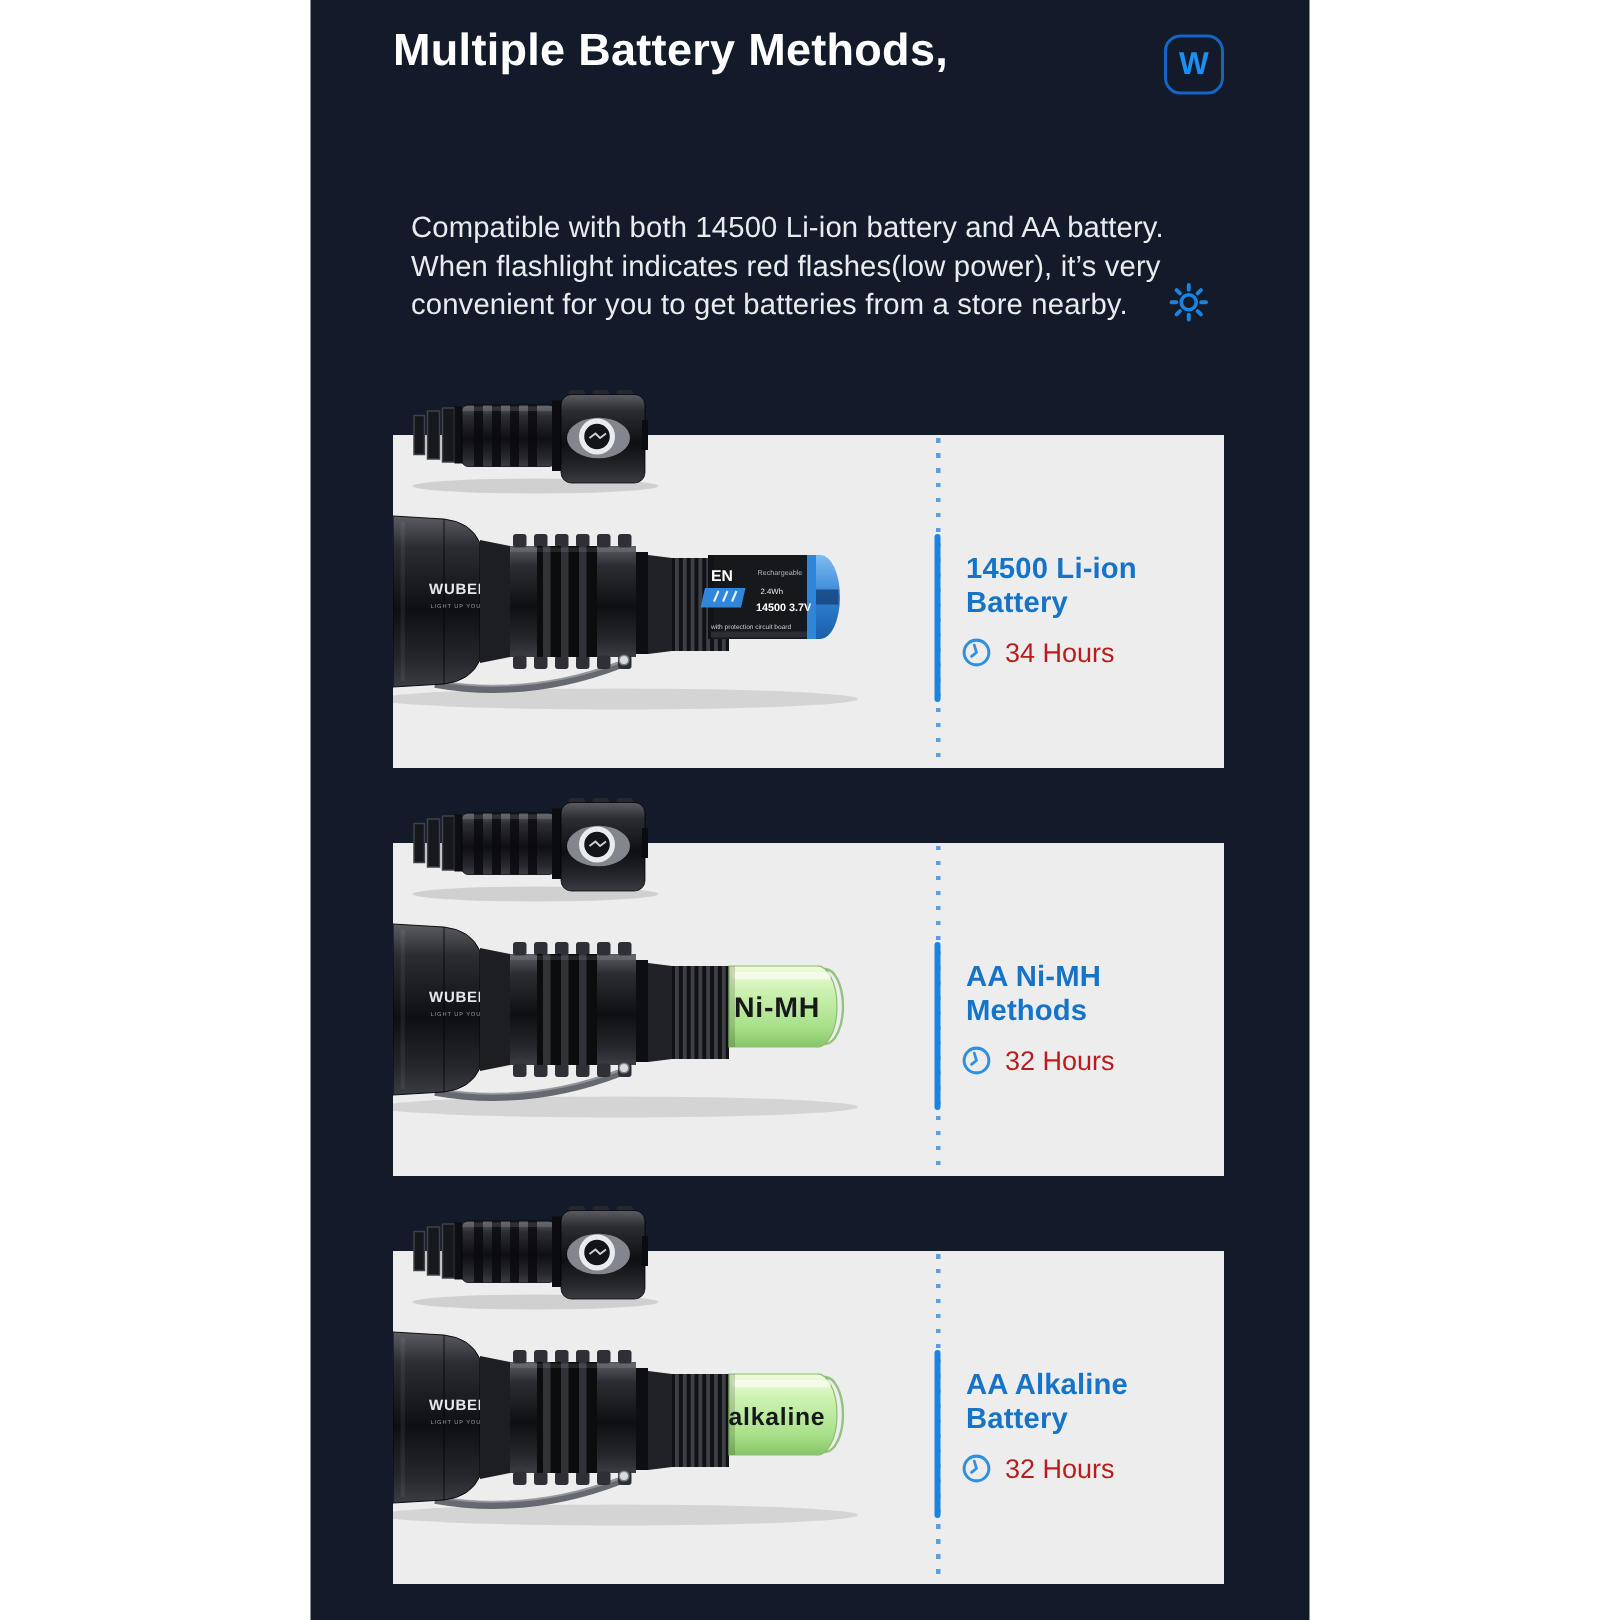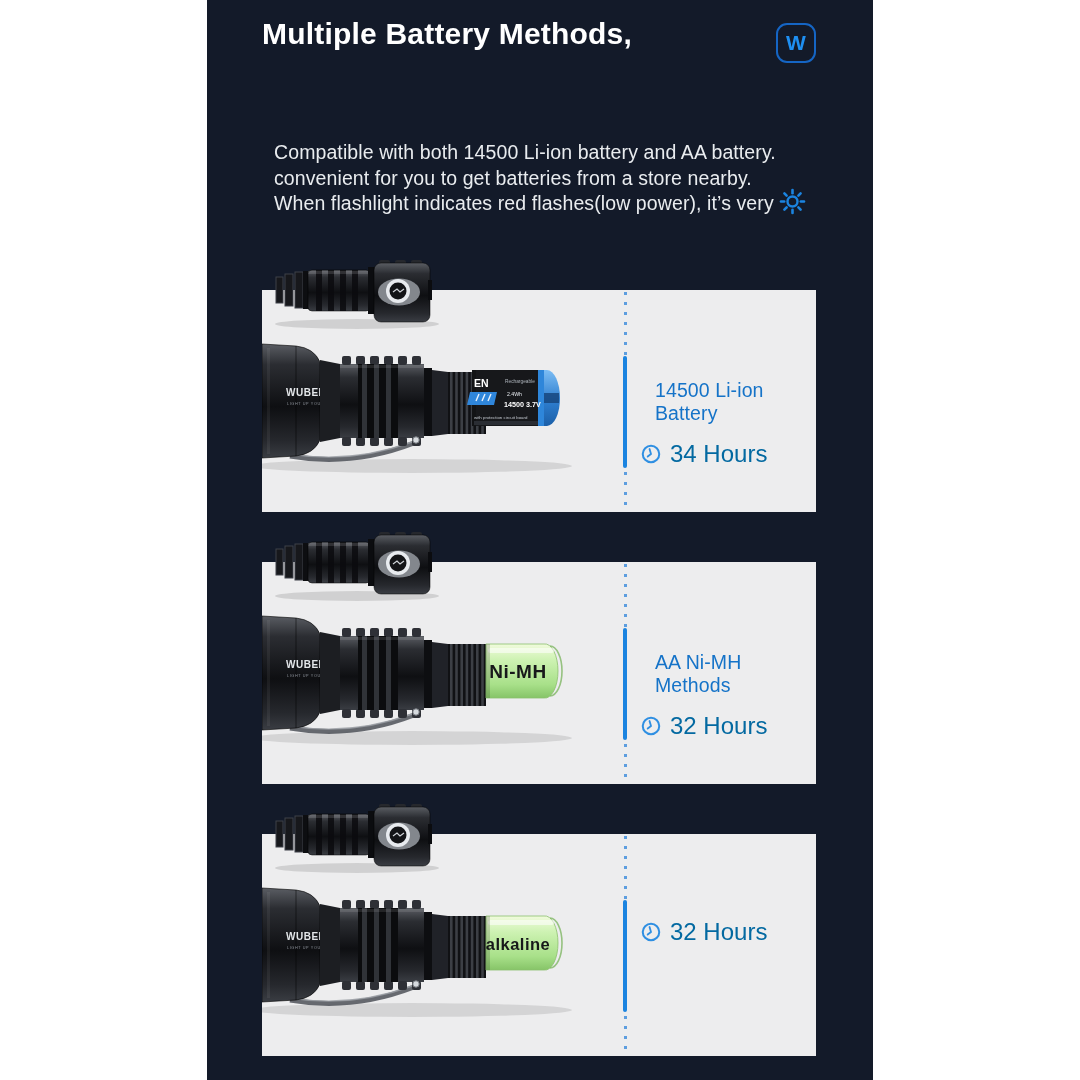--- a/index.html
+++ b/index.html
@@ -24,40 +24,40 @@
   .sun{position:absolute;left:571px;top:187px;width:29px;height:29px;}
   .panel{position:absolute;left:55px;width:554px;height:222px;background:#ededee;}
   .panel.p0{top:290px}.panel.p1{top:562px}.panel.p2{top:834px}
   .flash-slot{position:absolute;left:0;top:-30px;width:554px;height:282px;pointer-events:none;}
   .dots{
     position:absolute;left:362px;top:2px;bottom:2px;width:3px;
     background-image:repeating-linear-gradient(to bottom,#5d9edf 0,#5d9edf 3px,transparent 3px,transparent 10px);
   }
   .bar{position:absolute;left:361px;top:66px;width:4px;height:112px;background:#1b84e0;border-radius:2px;}
   .info{position:absolute;left:378px;top:74px;}
-  .info h3{margin:15px;font-size:19.5px;font-weight:400;color:#1573c8;letter-spacing:.1px;}
-  .hours{margin-top:10px;display:flex;align-items:center;gap:8px;color:#0369a1;font-size:24px;}
+  .info h3{margin:4px;font-size:19.5px;font-weight:700;color:#1573c8;letter-spacing:.1px;}
+  .hours{margin-top:10px;display:flex;align-items:center;gap:8px;color:#b91c1c;font-size:18px;}
   .hours svg{display:block;}
   svg text{font-family:"Liberation Sans","DejaVu Sans",sans-serif;}
 </style>
 </head>
 <body>
 
 <div class="card">
 
   <div class="title"><span>Multiple Battery Methods,</span><br></div>
 
   <div class="badge">
     <span>W</span>
   </div>
 
   <div class="desc">
     <div>Compatible with both 14500 Li-ion battery and AA battery.</div>
+    <div>When flashlight indicates red flashes(low power), it’s very</div>
     <div>convenient for you to get batteries from a store nearby.</div>
-    <div>When flashlight indicates red flashes(low power), it’s very</div>
   </div>
 
   <div class="sun">
     <svg viewBox="0 0 29 29" width="29" height="29">
       <g stroke="#1b84e0" stroke-width="2.6" stroke-linecap="round" fill="none">
         <circle cx="14.5" cy="14.5" r="5" stroke-width="2.4"></circle>
         <line x1="14.5" y1="3" x2="14.5" y2="6.2"></line>
         <line x1="14.5" y1="22.8" x2="14.5" y2="26"></line>
         <line x1="3" y1="14.5" x2="6.2" y2="14.5"></line>
         <line x1="22.8" y1="14.5" x2="26" y2="14.5"></line>
@@ -400,20 +400,21 @@
       <rect x="226" y="86" width="66" height="5" rx="2.5" fill="#ffffff" opacity=".55"></rect>
       <path d="M288 84 A12 25 0 0 1 288 134" stroke="#7fb764" stroke-width="1.6" fill="none" opacity=".8"></path>
       <rect x="224" y="82" width="4" height="54" fill="#000" opacity=".15"></rect>
       <text class="battery-label" x="256" y="116" text-anchor="middle" font-size="16.5" font-weight="bold" letter-spacing=".5" fill="#17181a">alkaline</text>
     </g>
 
   </svg></div>
     <div class="dots"></div>
     <div class="bar"></div>
     <div class="info">
+      <h3>AA Alkaline Battery</h3>
       <div class="hours">
         <svg viewBox="0 0 24 24" width="22" height="22">
           <circle cx="12" cy="12" r="9" stroke="#2f8fe2" stroke-width="2.2" fill="none"></circle>
           <path d="M12 12 L10.4 6.6 M12 12 L8.4 14.8" stroke="#2f8fe2" stroke-width="2" stroke-linecap="round" fill="none"></path>
         </svg>
         <span>32 Hours</span>
       </div>
     </div>
   </section>
 

